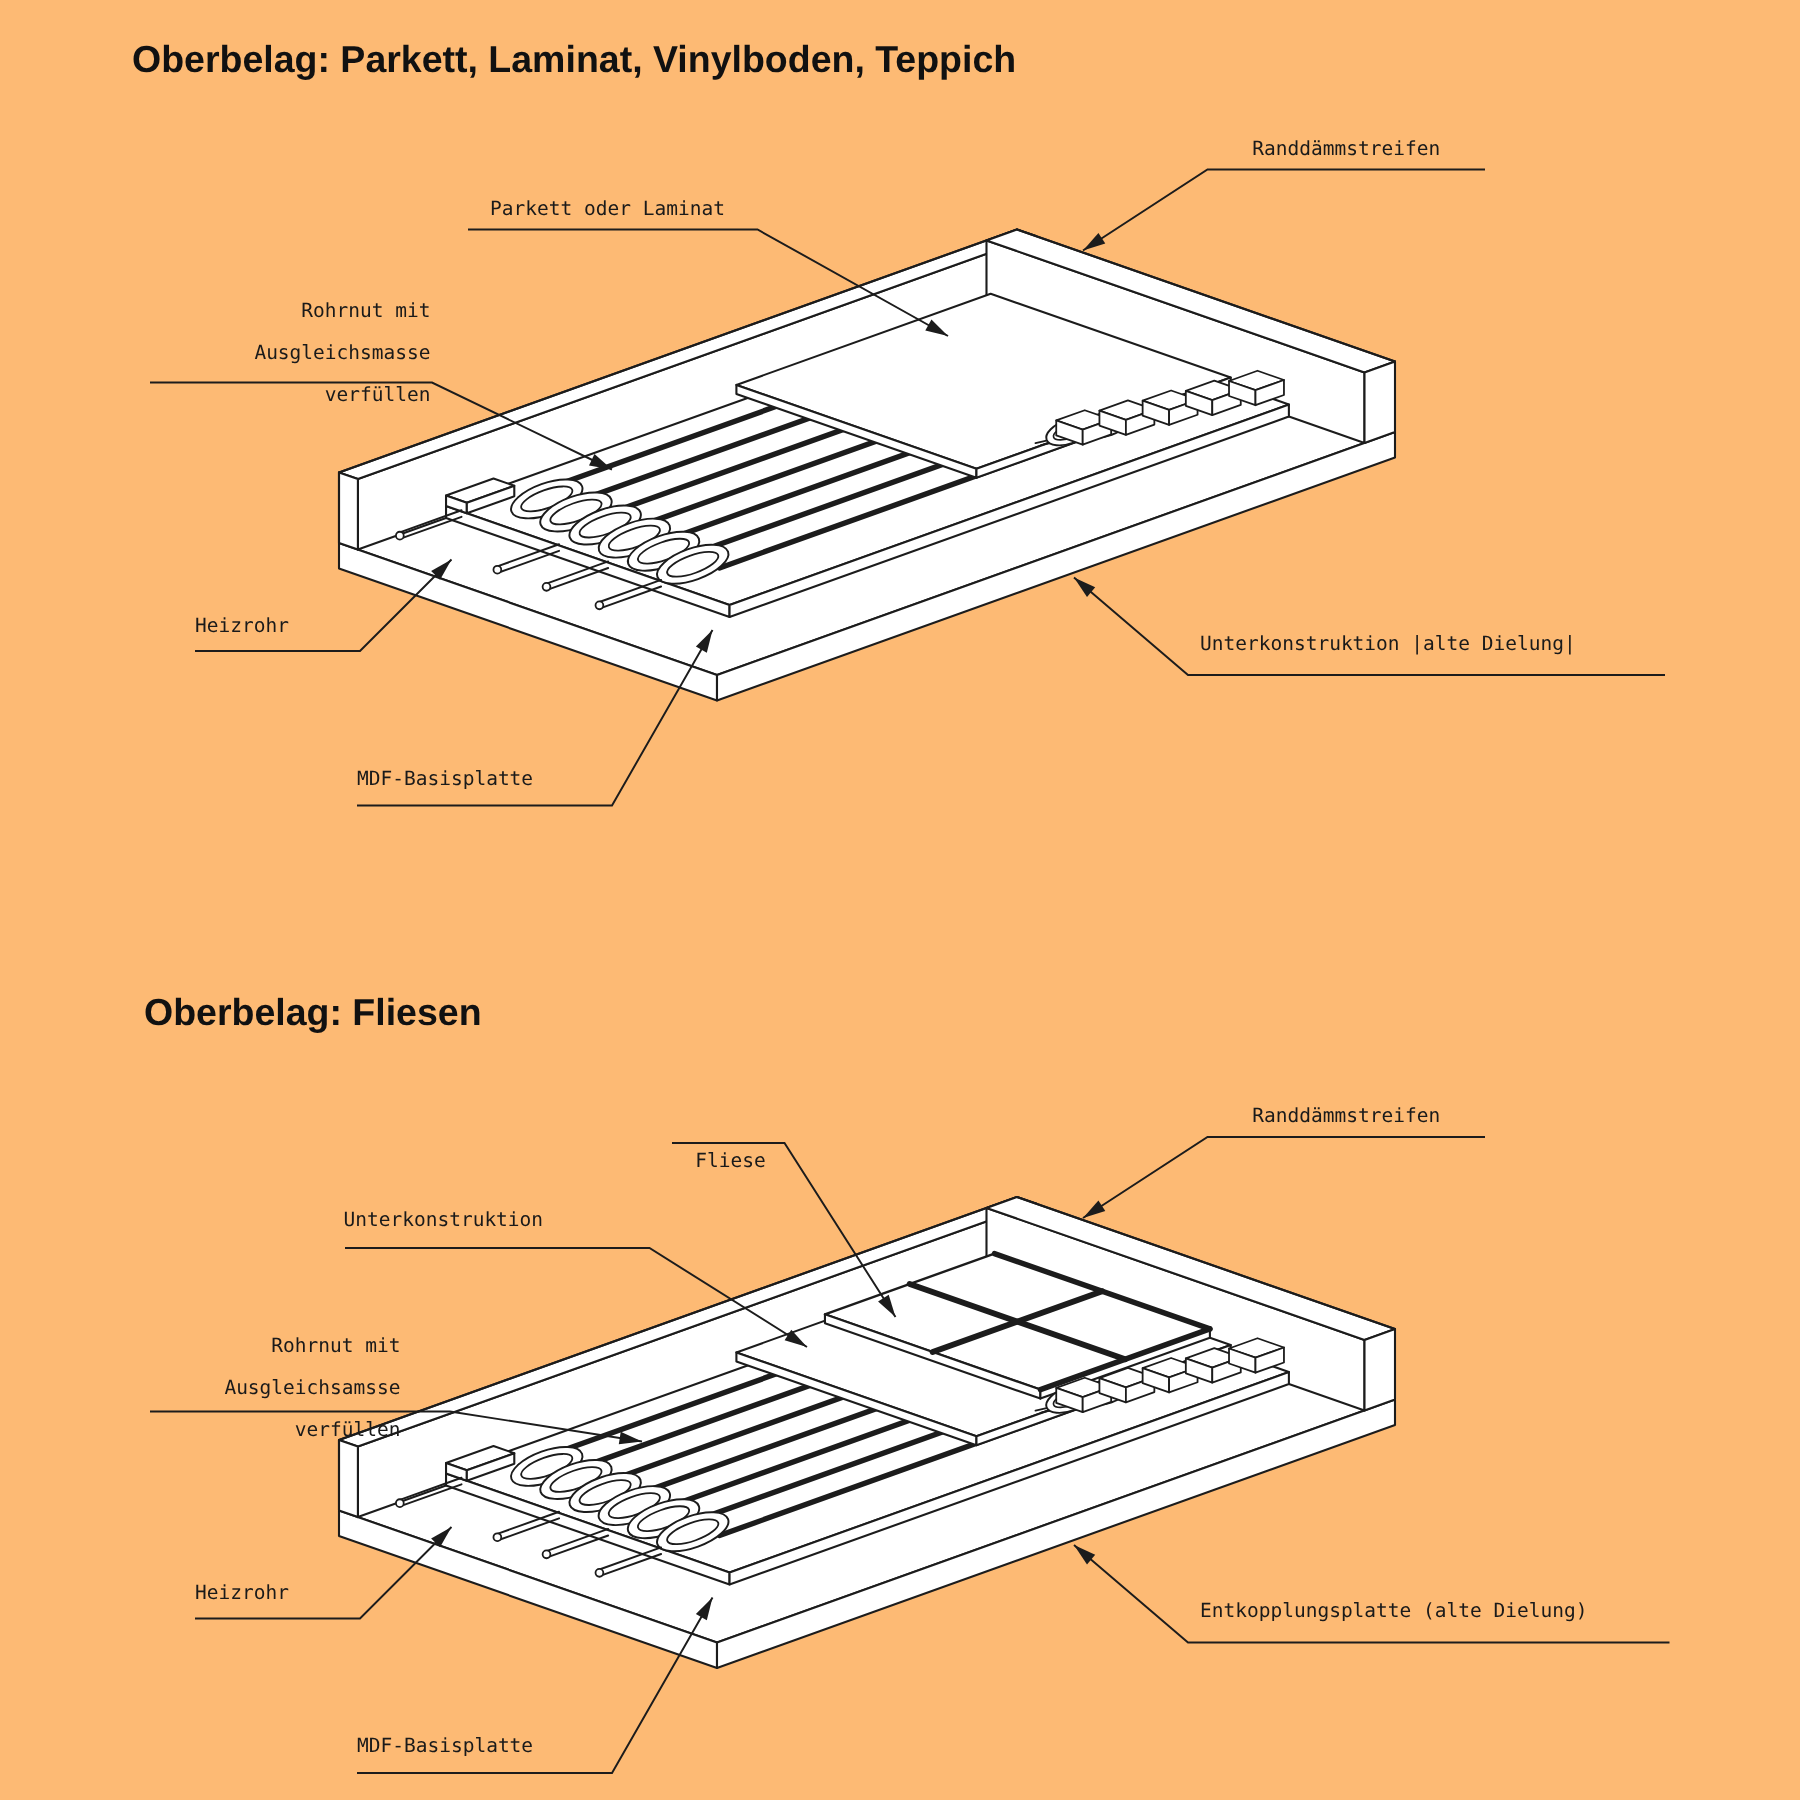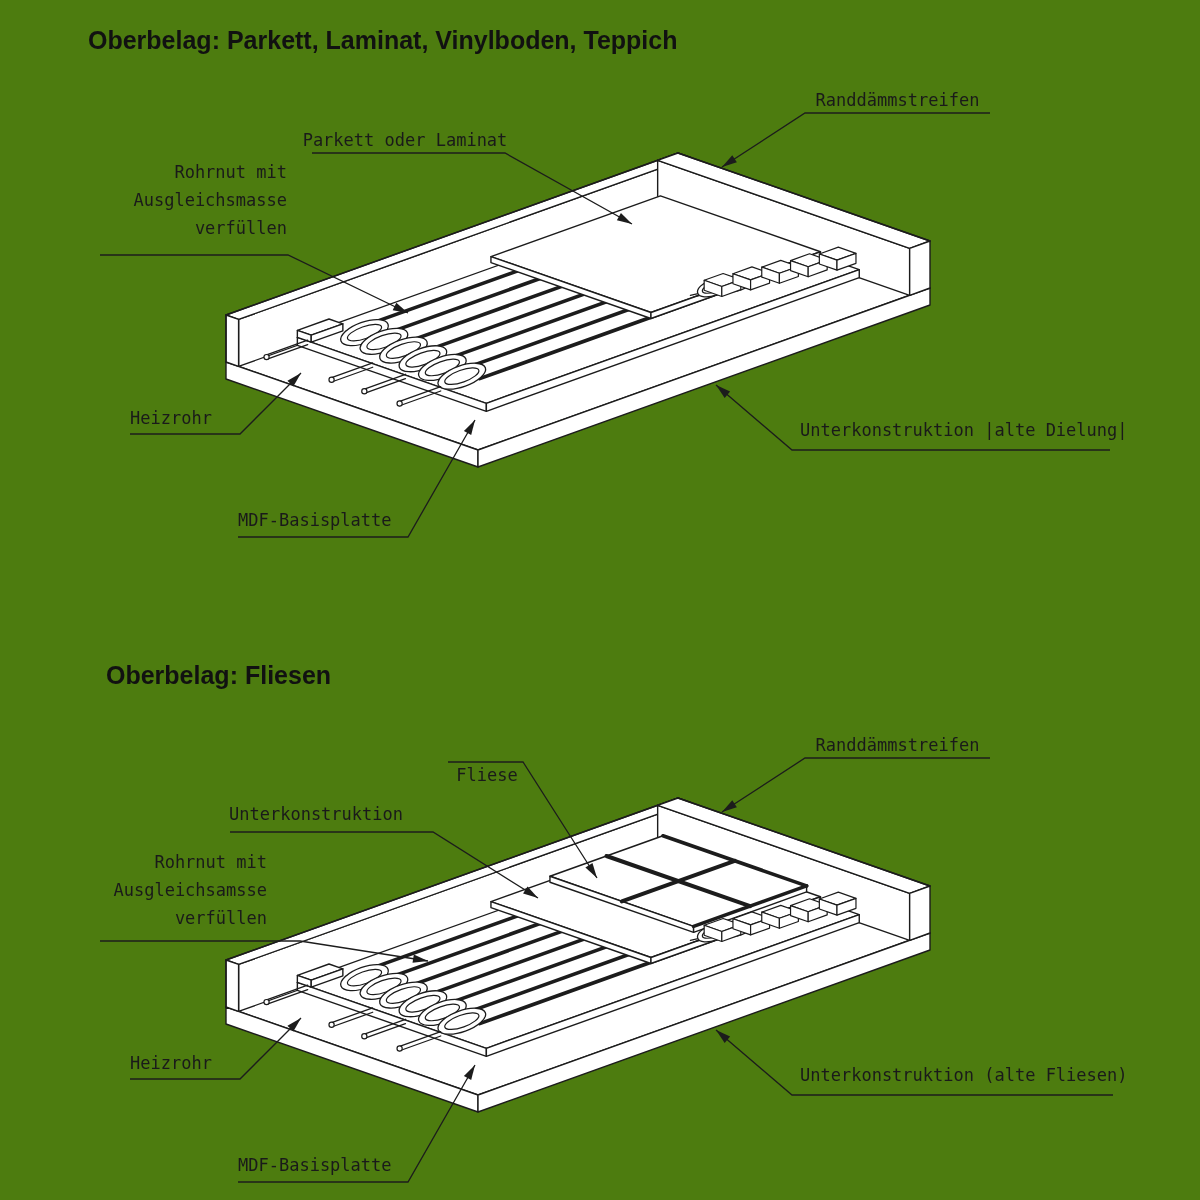--- a/index.html
+++ b/index.html
@@ -1,23 +1,23 @@
 <!DOCTYPE html>
 <html><head>
 <meta charset="utf-8">
 <style>
   html,body{margin:0;padding:0;background:#ffffff;}
-  #stage{position:relative;width:1200px;height:1200px;background:#4d7c0f;overflow:hidden;
+  #stage{position:relative;width:1200px;height:1200px;background:#fdba74;overflow:hidden;
          font-family:"DejaVu Sans Mono", monospace;}
   #drawing{position:absolute;left:0;top:0;}
   .fig-title{position:absolute;font-family:"Liberation Sans", sans-serif;
              font-weight:bold;font-size:25px;color:#111;white-space:nowrap;}
-  .lbl{position:absolute;font-size:17px;color:#1a1a1a;line-height:28px;white-space:nowrap;}
+  .lbl{position:absolute;font-size:13px;color:#1a1a1a;line-height:28px;white-space:nowrap;}
   .lbl.center{text-align:center;}
-  .lbl.right{text-align:right;}
+  .lbl.right{text-align:right;margin-top:36px;}
 </style>
 </head>
 <body>
 
 <div id="stage">
   <svg id="drawing" width="1200" height="1200" viewBox="0 0 1200 1200">
       <g>
         <polygon points="226,362 678,200 930,288 478,450" fill="#fff" stroke="#1c1c1c" stroke-width="1.4" stroke-linejoin="round"></polygon>
         <polygon points="226,362 478,450 478,467 226,379" fill="#fff" stroke="#1c1c1c" stroke-width="1.4" stroke-linejoin="round"></polygon>
         <polygon points="478,450 930,288 930,305 478,467" fill="#fff" stroke="#1c1c1c" stroke-width="1.4" stroke-linejoin="round"></polygon>
@@ -239,32 +239,32 @@
     <div>Ausgleichsmasse</div>
     <div>verfüllen</div>
   </div>
 
   <div class="lbl" style="left:130px;top:404px">Heizrohr</div>
 
   <div class="lbl" style="left:238px;top:506px">MDF-Basisplatte</div>
 
   <div class="lbl" style="left:800px;top:416px">Unterkonstruktion |alte Dielung|</div>
 
-  <div class="fig-title" style="left:106px;top:661px">Oberbelag: Fliesen</div>
+  <div class="fig-title" style="left:96px;top:661px">Oberbelag: Fliesen</div>
 
   <div class="lbl center" style="left:448px;top:761px;width:78px">Fliese</div>
 
   <div class="lbl center" style="left:805px;top:731px;width:185px">Randdämmstreifen</div>
 
   <div class="lbl" style="left:229px;top:800px">Unterkonstruktion</div>
 
   <div class="lbl right" style="left:67px;top:848px;width:200px">
     <div>Rohrnut mit</div>
     <div>Ausgleichsamsse</div>
     <div>verfüllen</div>
   </div>
 
   <div class="lbl" style="left:130px;top:1049px">Heizrohr</div>
 
   <div class="lbl" style="left:238px;top:1151px">MDF-Basisplatte</div>
 
-  <div class="lbl" style="left:800px;top:1061px">Unterkonstruktion (alte Fliesen)</div>
+  <div class="lbl" style="left:800px;top:1061px">Entkopplungsplatte (alte Dielung)</div>
 </div>
 
 </body></html>

